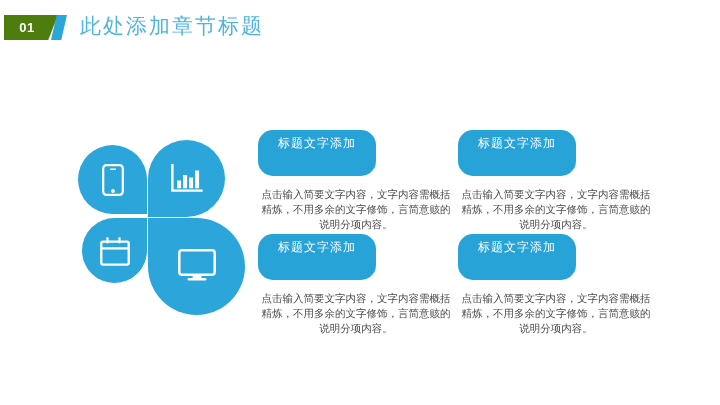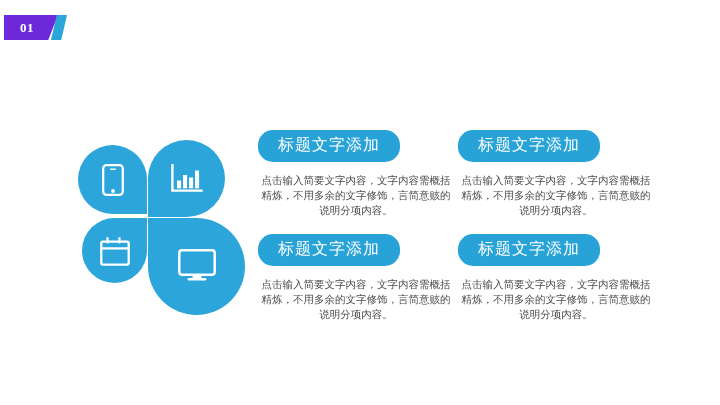--- a/index.html
+++ b/index.html
@@ -132,47 +132,48 @@
   .cell-c0 { left: 0; }
   .cell-c1 { left: 200px; }
   .cell-r0 { top: 0; }
   .cell-r1 { top: 104px; }
 
   .pill {
     display: inline-block;
     background: var(--accent-pill, #28A3D8);
     color: #ffffff;
     border-radius: 15px;
-    padding: 5px 20px 6px 20px;
-    font-size: 16px;
+    padding: 5px 20px 24px 20px;
+    font-size: 12px;
     letter-spacing: 1px;
     white-space: nowrap;
     font-family: "DejaVu Sans", "Liberation Sans", sans-serif;
   }
   .para {
     margin-top: 11px;
     width: 196px;
     font-size: 10.5px;
     line-height: 15px;
     color: #4a4a4a;
     text-align: center;
     font-family: "DejaVu Sans", "Liberation Sans", sans-serif;
   }
 </style>
 </head>
 <body style="--accent: #2BA5DA; --accent-pill: #28A3D8; background: rgb(255, 255, 255);">
 
 <div class="header">
 
-  <div class="badge-num" style="background: #6d28d9; font-family: Liberation Serif, serif;">
+  <div class="badge-num" style="background: #4d7c0f;">
     <span class="badge-num-label">01</span>
   </div>
 
   <div class="badge-slash" style="background: rgb(43, 165, 218);"></div>
 
+  <div class="header-title" style="color: rgb(79, 180, 222);">此处添加章节标题</div>
 </div>
 
 <div class="clover">
 
   <div class="petal petal-tl" style="background: rgb(43, 165, 218);">
     <span class="petal-icon" style="left:24px; top:19px;">
       <svg width="22" height="32" viewBox="0 0 22 32">
         <rect x="1.2" y="1.2" width="19.6" height="29.6" rx="3.2" ry="3.2" fill="none" stroke="#ffffff" stroke-width="2.2"></rect>
         <rect x="8" y="4.4" width="6" height="1.5" rx="0.7" fill="#ffffff"></rect>
         <circle cx="11" cy="27" r="1.9" fill="#ffffff"></circle>

